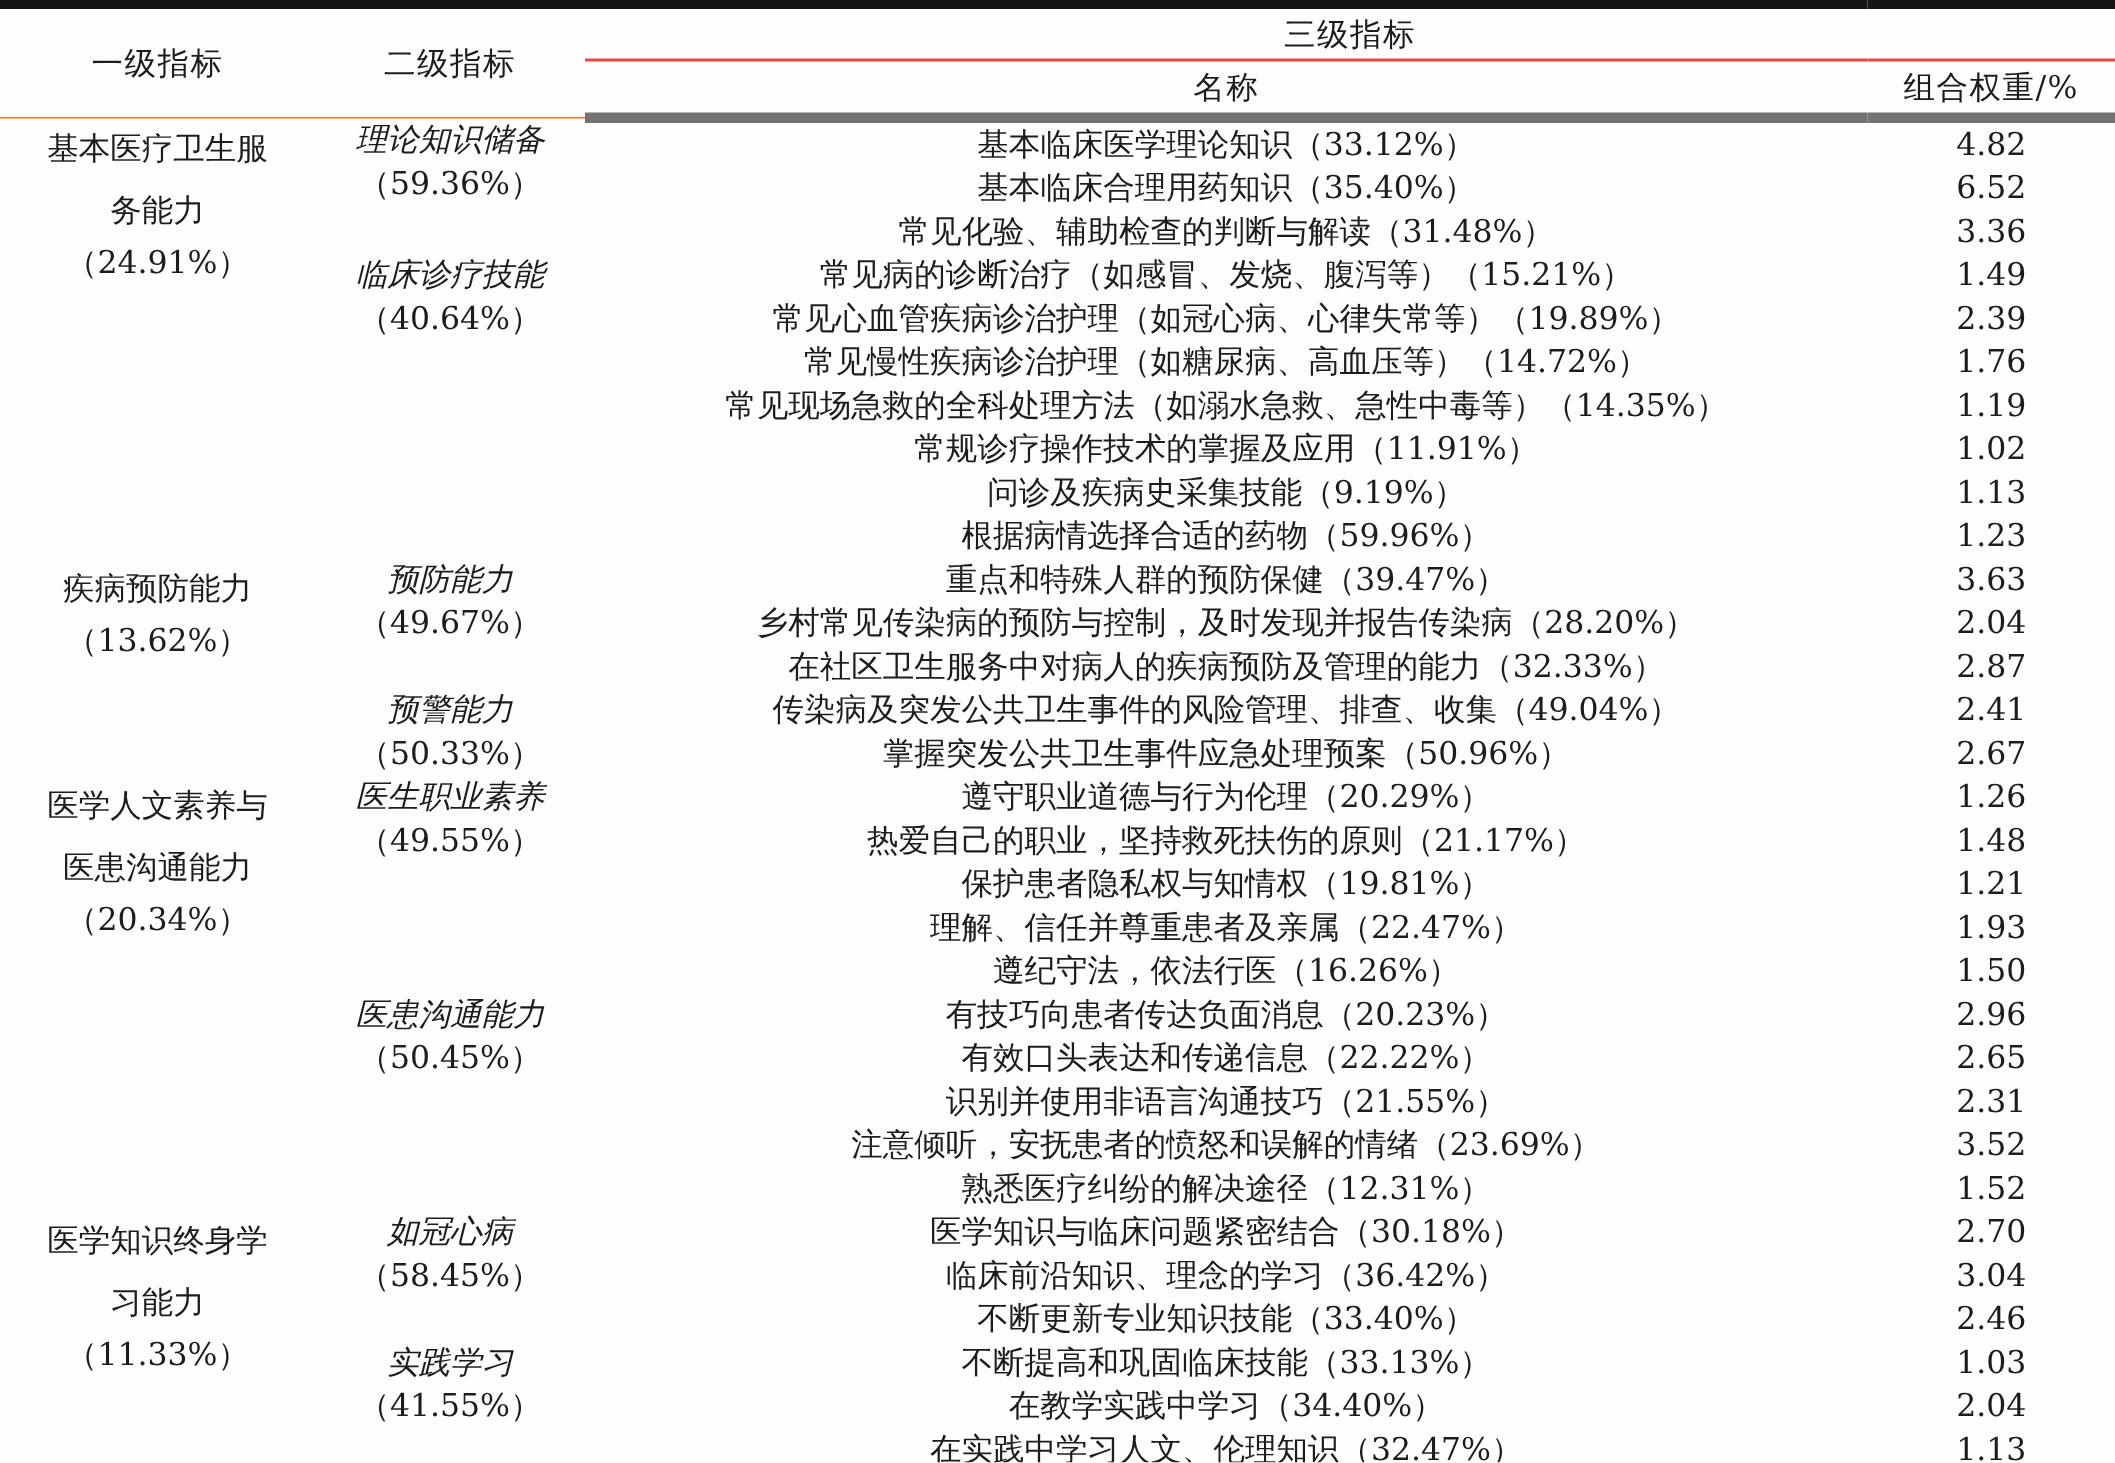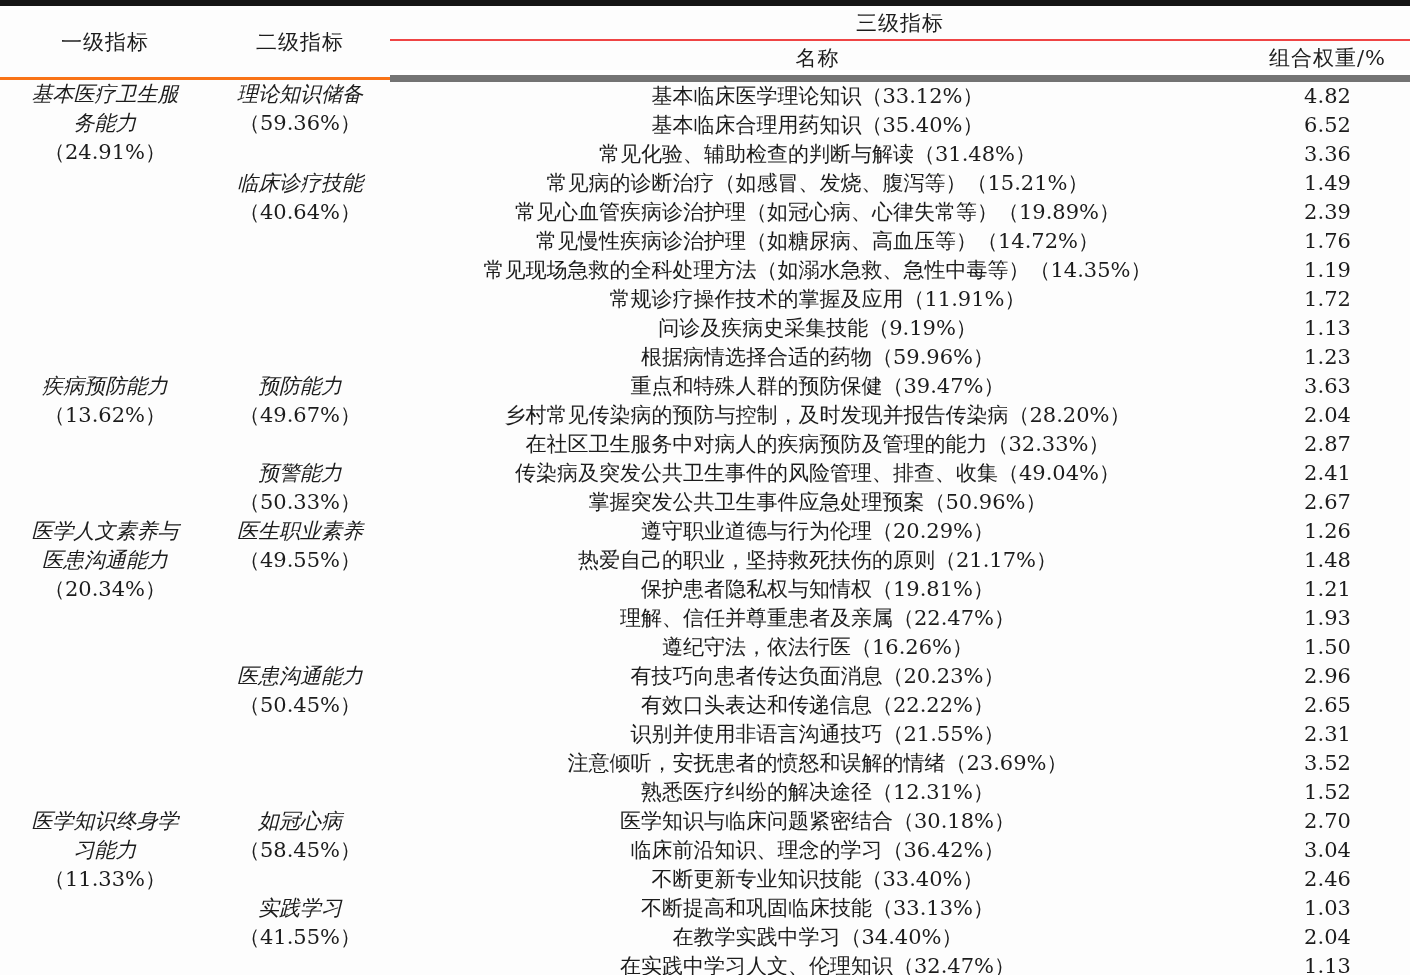--- a/index.html
+++ b/index.html
@@ -23,21 +23,21 @@
     text-align:center;
   }
   thead th{
     font-size:21px;
     letter-spacing:1px;
     color:#1c1c1c;
   }
   th.rowspan-head{
     height:70px;
     vertical-align:middle;
-    border-bottom:3px solid #f97316;
+    border-bottom:1px solid #f97316;
   }
   th.group-head{
     height:33px;
     vertical-align:middle;
     border-bottom:2px solid #ef4444;
   }
   tr.subhead th{
     height:34px;
     vertical-align:middle;
     border-bottom:7px solid #737373;
@@ -48,22 +48,21 @@
     vertical-align:top;
     white-space:nowrap;
   }
   td.l1-cell, td.l2-cell{
     white-space:normal;
     vertical-align:top;
   }
   td.l1-cell .cell-name{
     max-width:156px;
     margin:0 auto;
-    line-height:29px;
-    font-style:italic;
+    line-height:41px;
   }
   td.l2-cell .cell-name{
     line-height:29px;
     font-style:italic;
   }
   .cell-pct{line-height:29px;}
   td.name-cell{height:29px;}
   td.weight-cell{height:29px;}
 </style>
 </head>
@@ -124,21 +123,21 @@
         <tr>
           <td class="name-cell">常见慢性疾病诊治护理（如糖尿病、高血压等）（14.72%）</td>
           <td class="weight-cell">1.76</td>
         </tr>
         <tr>
           <td class="name-cell">常见现场急救的全科处理方法（如溺水急救、急性中毒等）（14.35%）</td>
           <td class="weight-cell">1.19</td>
         </tr>
         <tr>
           <td class="name-cell">常规诊疗操作技术的掌握及应用（11.91%）</td>
-          <td class="weight-cell">1.72</td>
+          <td class="weight-cell">1.02</td>
         </tr>
         <tr>
           <td class="name-cell">问诊及疾病史采集技能（9.19%）</td>
           <td class="weight-cell">1.13</td>
         </tr>
         <tr>
           <td class="name-cell">根据病情选择合适的药物（59.96%）</td>
           <td class="weight-cell">1.23</td>
         </tr>
         <tr>

